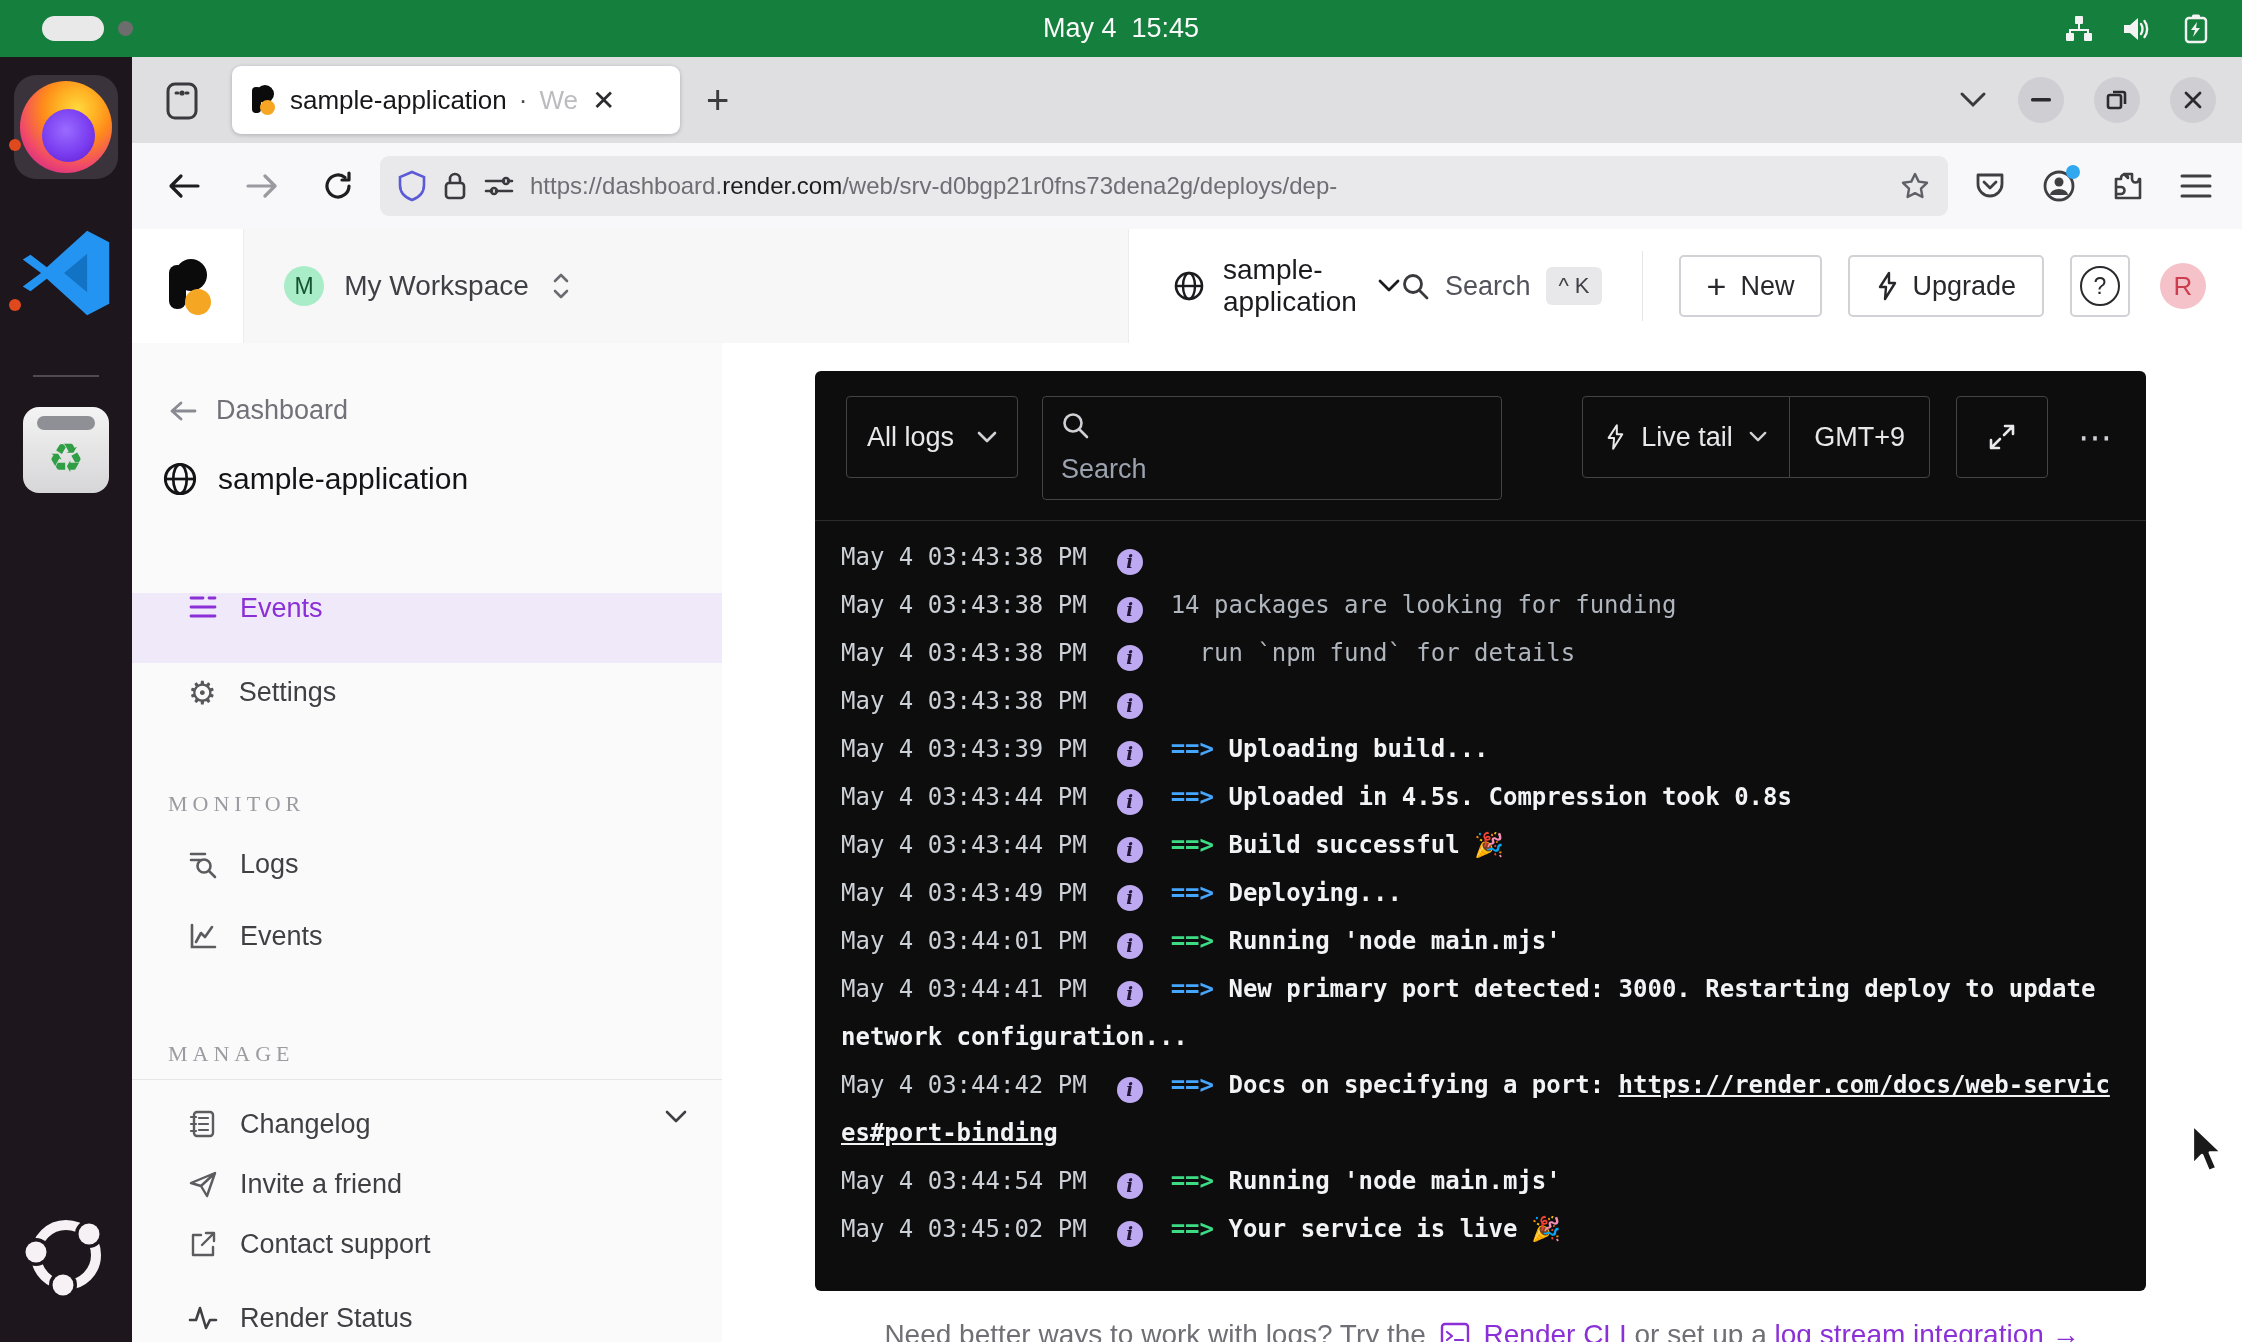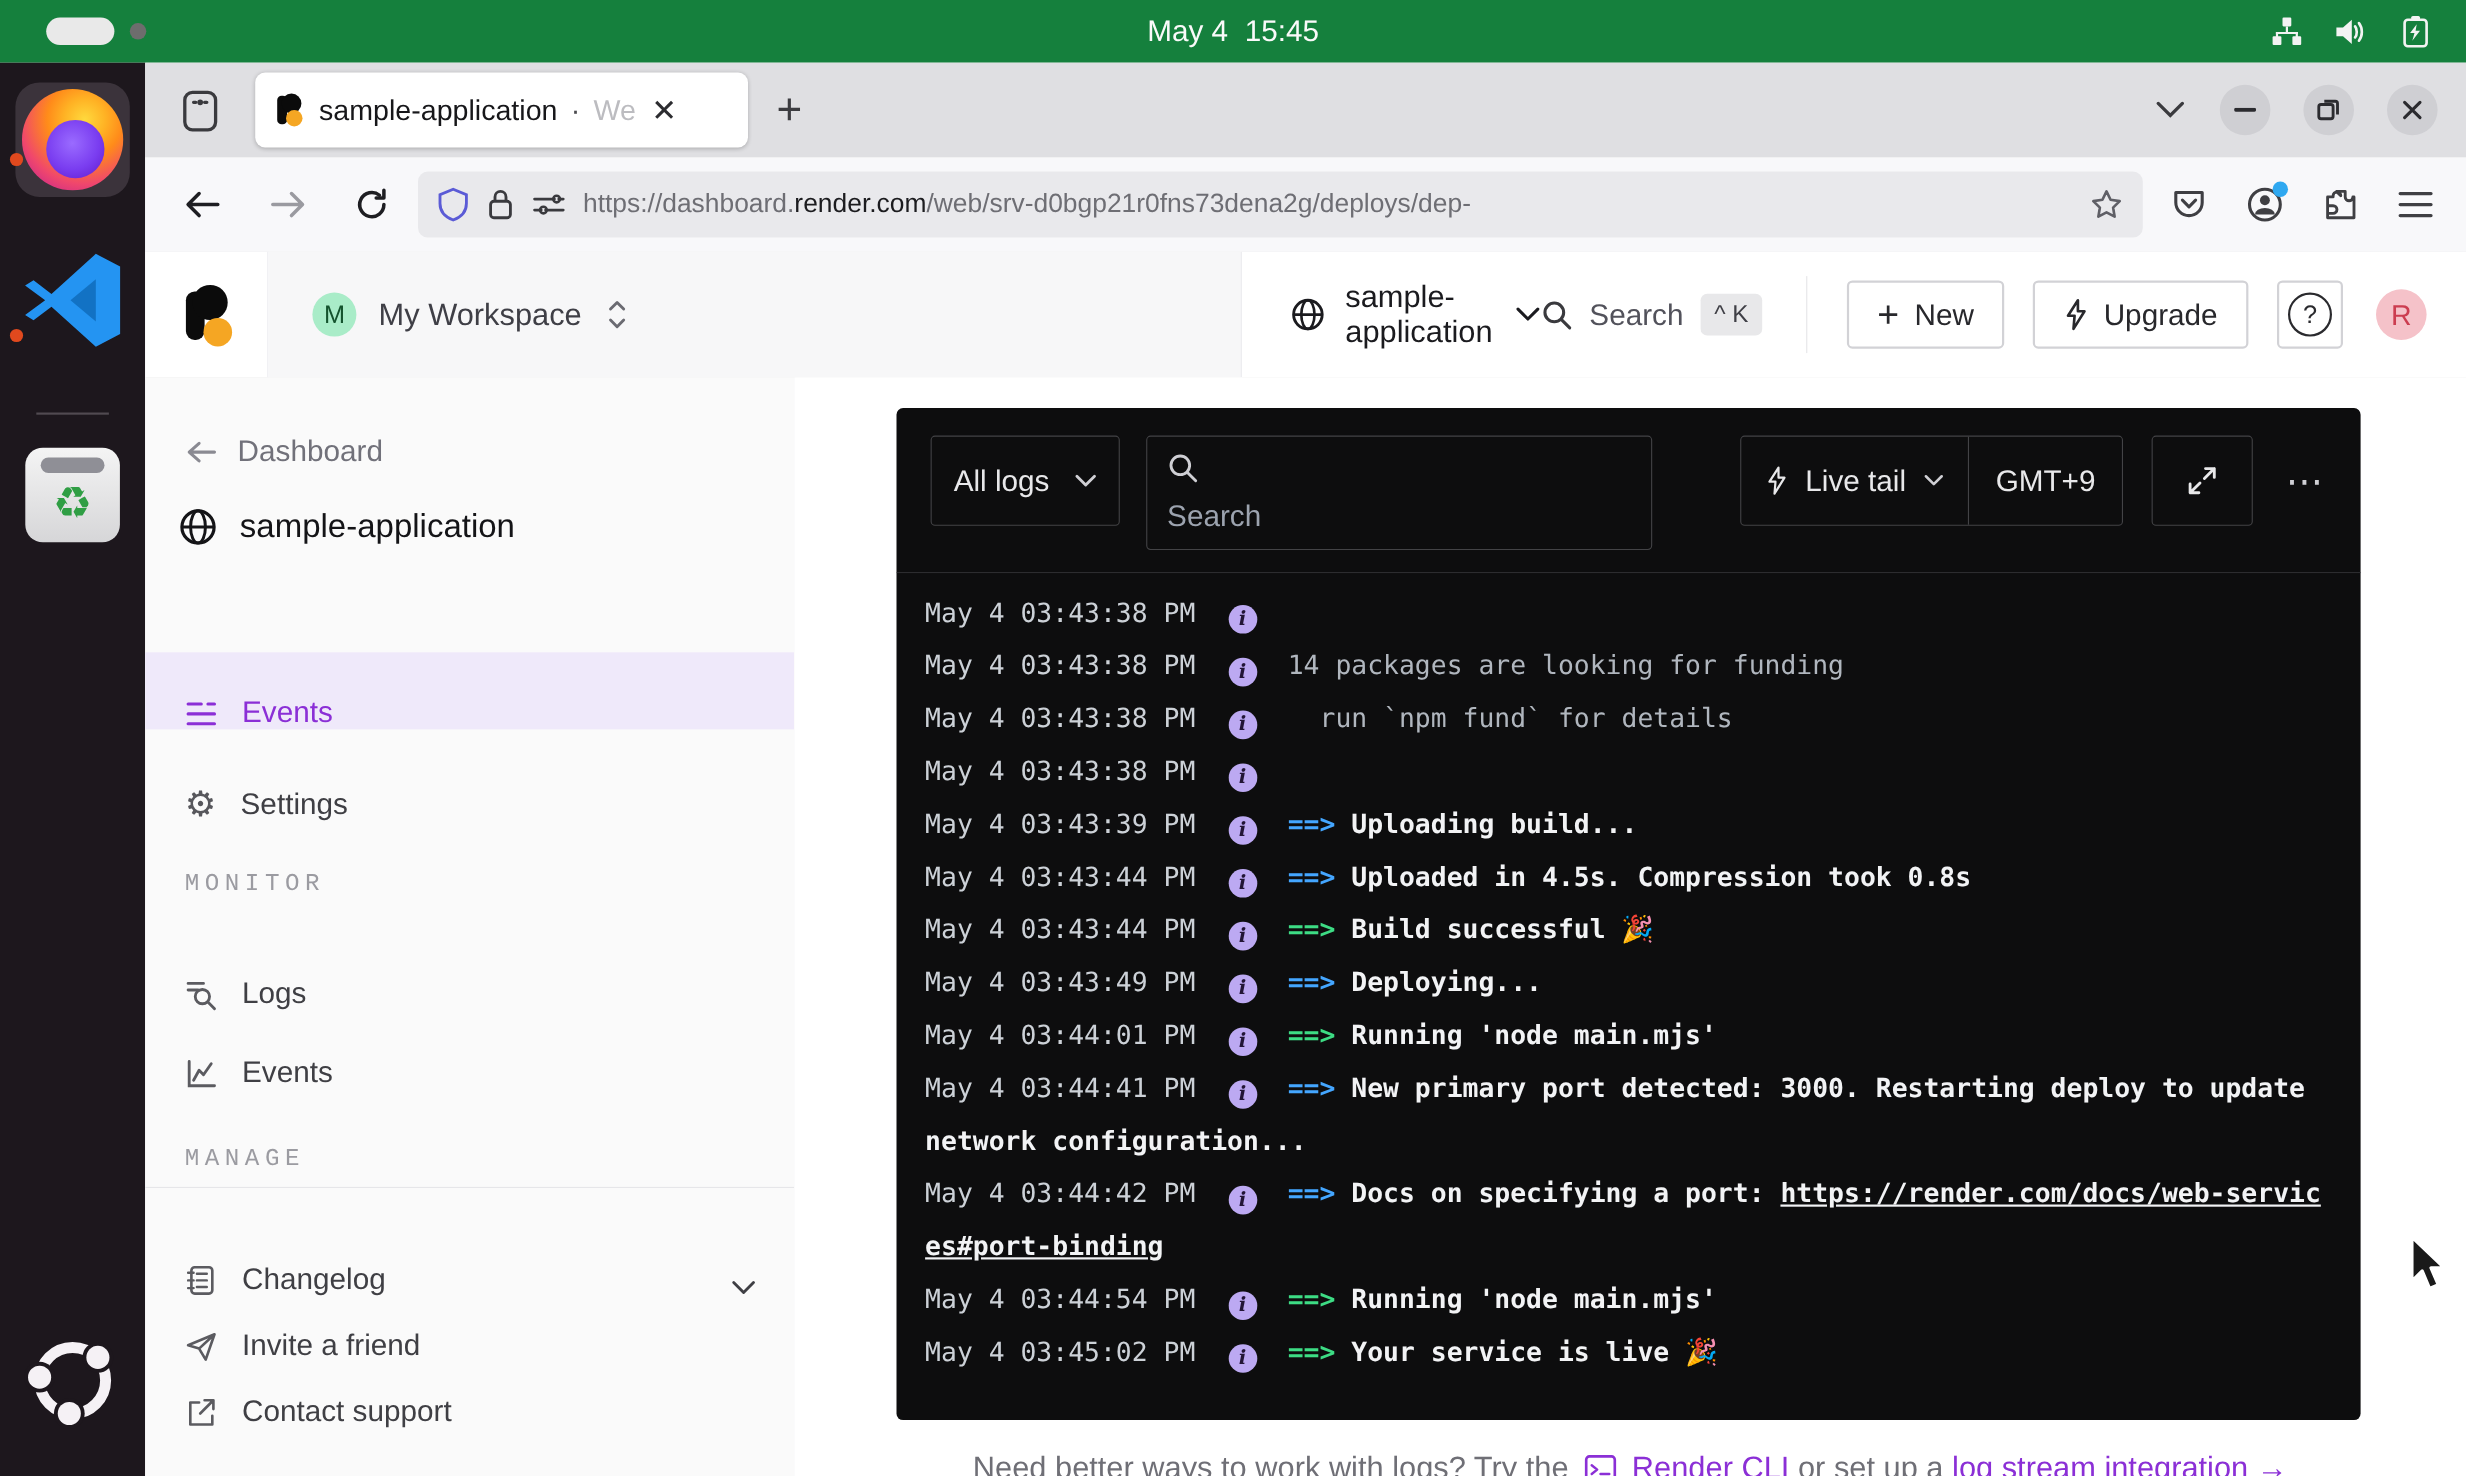--- a/index.html
+++ b/index.html
@@ -79,24 +79,24 @@
            display:flex;align-items:center;justify-content:center;margin-right:30px;box-sizing:border-box}
   .qcirc{width:36px;height:36px;border:2.5px solid #2a2a2e;border-radius:50%;display:flex;align-items:center;justify-content:center;
          font-size:23px;color:#2a2a2e}
   .uavatar{width:46px;height:46px;border-radius:50%;background:#f5c2c9;color:#cc3d50;font-size:26px;
            display:flex;align-items:center;justify-content:center}
 
   
   .sidebar{position:absolute;left:0;top:286px;width:590px;bottom:0;background:#fafafa;border-right:1px solid #e8e8ea}
   .sb-back{position:absolute;left:36px;top:52px;display:flex;align-items:center;gap:18px;color:#71717a;font-size:27px}
   .sb-svc{position:absolute;left:30px;top:118px;display:flex;align-items:center;gap:20px;color:#141417;font-size:30px}
-  .sb-item{position:absolute;left:0;width:100%;height:70px;display:flex;align-items:flex-end;padding-left:36px;box-sizing:border-box;
+  .sb-item{position:absolute;left:0;width:100%;height:70px;display:flex;align-items:flex-start;padding-left:56px;box-sizing:border-box;
            font-size:27px;color:#3f3f44;gap:22px}
   .sb-item.sel{background:#efe9fa;color:#8b2fd6}
-  .sb-sechead{position:absolute;left:36px;font-family:Liberation Mono, monospace;font-size:22px;letter-spacing:5px;color:#9b9ba1}
+  .sb-sechead{position:absolute;left:36px;font-family:Liberation Serif, serif;font-size:22px;letter-spacing:5px;color:#9b9ba1}
   .sb-divider{position:absolute;left:0;width:100%;height:1px;background:#e6e6e9}
   .sb-chev{margin-left:auto;margin-right:34px;display:flex}
 
   
   .main{position:absolute;left:590px;top:286px;right:0;bottom:0;background:#fff}
   .panel{position:absolute;left:93px;top:28px;width:1331px;height:920px;background:#0d0d0e;border-radius:6px;overflow:hidden}
   .ptoolbar{height:150px;box-sizing:border-box;padding:25px 31px;display:flex;align-items:flex-start;border-bottom:1px solid #2c2c2f}
   .pbox{border:1.5px solid #434346;border-radius:4px;box-sizing:border-box;display:flex;align-items:center;color:#e8e8ea}
   .alllogs{width:172px;height:82px;padding:0 20px;justify-content:space-between;font-size:27px}
   .psearch{width:460px;height:104px;margin-left:24px;flex-direction:column;align-items:flex-start;justify-content:space-between;

